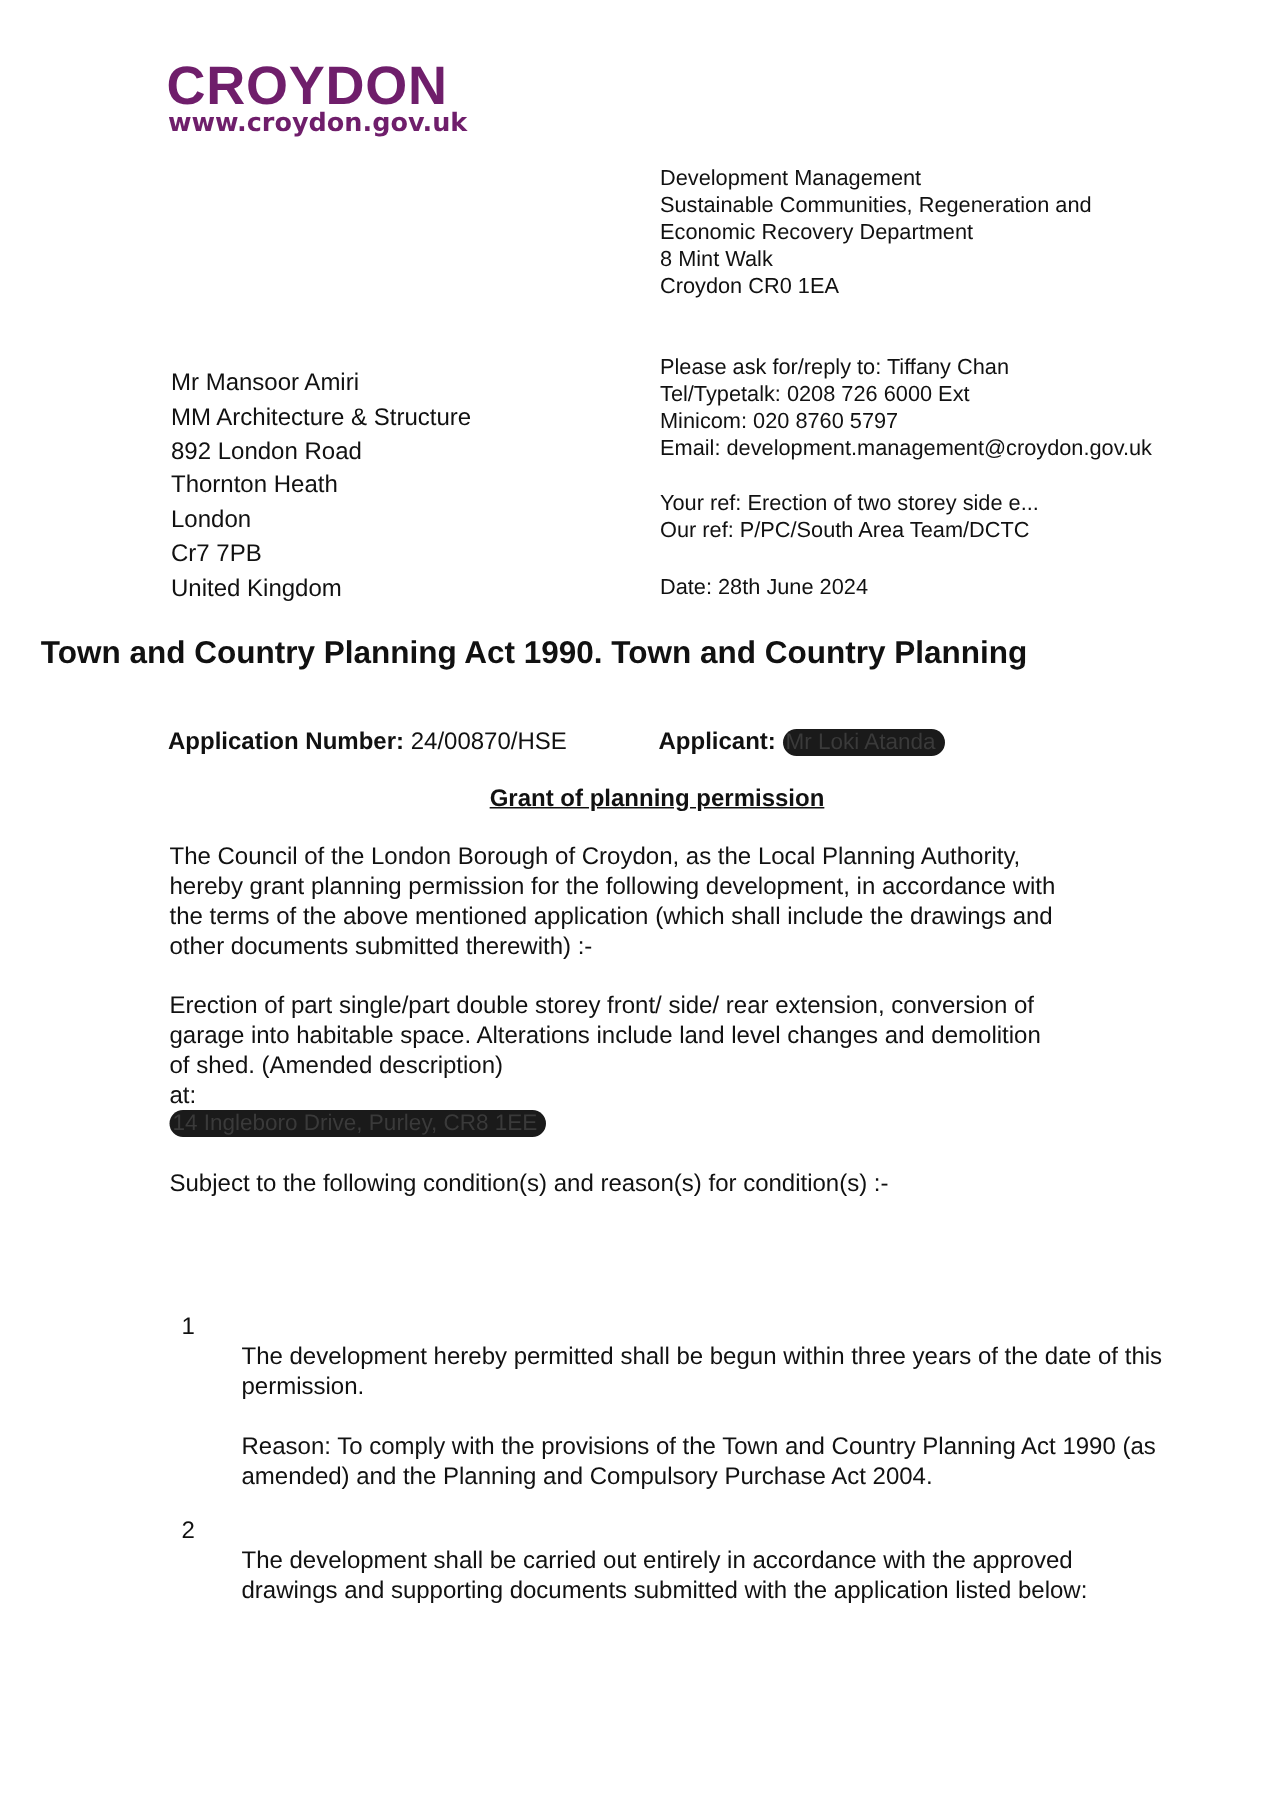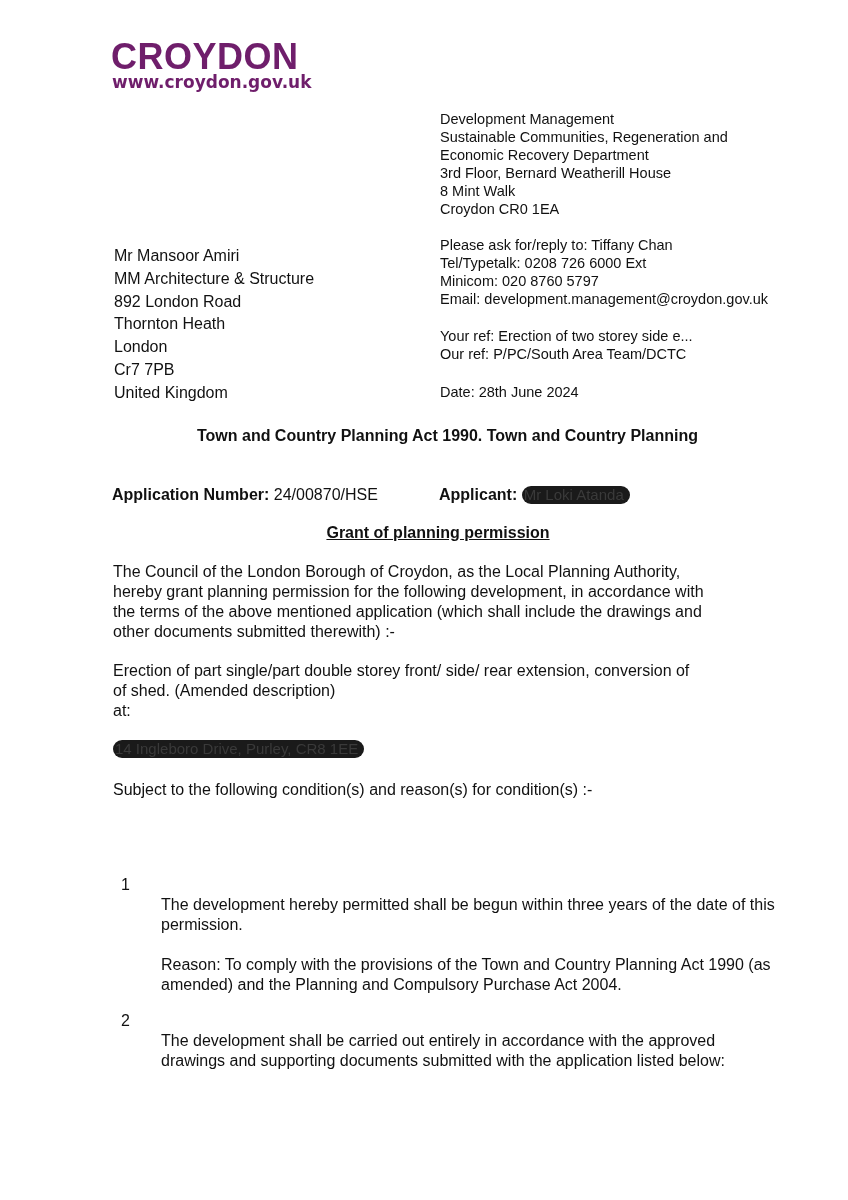--- a/index.html
+++ b/index.html
@@ -57,23 +57,23 @@
       font-size: 16px;
       line-height: 22.8px;
     }
     .recipient div { white-space: nowrap; }
 
     
     .act-title {
       left: 0;
       width: 698px;
       top: 426px;
-      text-align: right;
-      font-weight: bold;
-      font-size: 16px;
+      text-align: center;
+      font-weight: bold;
+      font-size: 21px;
       line-height: 19px;
     }
     .act-title div { padding-left: 14px; }
 
     .app-line {
       left: 112px;
       top: 485px;
       font-size: 16px;
       line-height: 20px;
       white-space: nowrap;
@@ -141,21 +141,20 @@
 </head>
 <body>
 
 <div class="abs logo-word">CROYDON</div>
 <div class="abs logo-url">www.croydon.gov.uk</div>
 
 <div class="abs rblock dept">
   <div>Development Management</div>
   <div>Sustainable Communities, Regeneration and</div>
   <div>Economic Recovery Department</div>
-  <div>3rd Floor, Bernard Weatherill House</div>
   <div>8 Mint Walk</div>
   <div>Croydon CR0 1EA</div>
 </div>
 
 <div class="abs rblock contact">
   <div>Please ask for/reply to: Tiffany Chan</div>
   <div>Tel/Typetalk: 0208 726 6000 Ext</div>
   <div>Minicom: 020 8760 5797</div>
   <div>Email: development.management@croydon.gov.uk</div>
 </div>
@@ -195,20 +194,21 @@
 
 <div class="abs para p-council">
   <div>The Council of the London Borough of Croydon, as the Local Planning Authority,</div>
   <div>hereby grant planning permission for the following development, in accordance with</div>
   <div>the terms of the above mentioned application (which shall include the drawings and</div>
   <div>other documents submitted therewith) :-</div>
 </div>
 
 <div class="abs para p-desc">
   <div>Erection of part single/part double storey front/ side/ rear extension, conversion of</div>
+  <div>garage into habitable space. Alterations include land level changes and demolition</div>
   <div>of shed. (Amended description)</div>
   <div>at:</div>
 </div>
 
 <div class="abs para p-address">
   <span class="redacted">14 Ingleboro Drive, Purley, CR8 1EE</span>
 </div>
 
 <div class="abs para p-subject">Subject to the following condition(s) and reason(s) for condition(s) :-</div>
 

